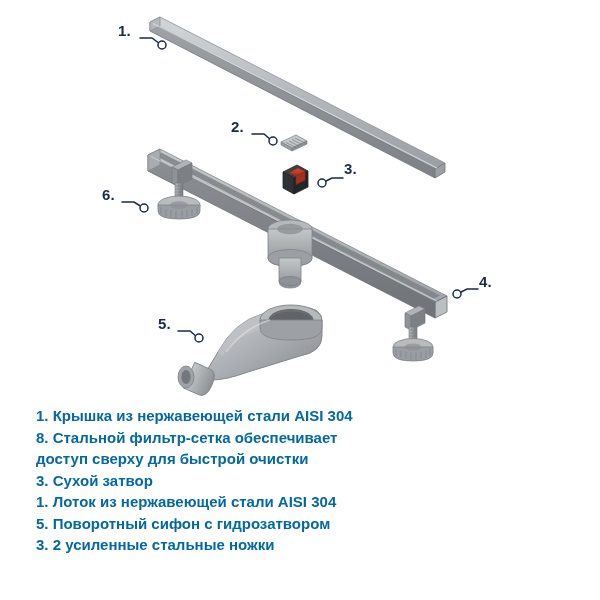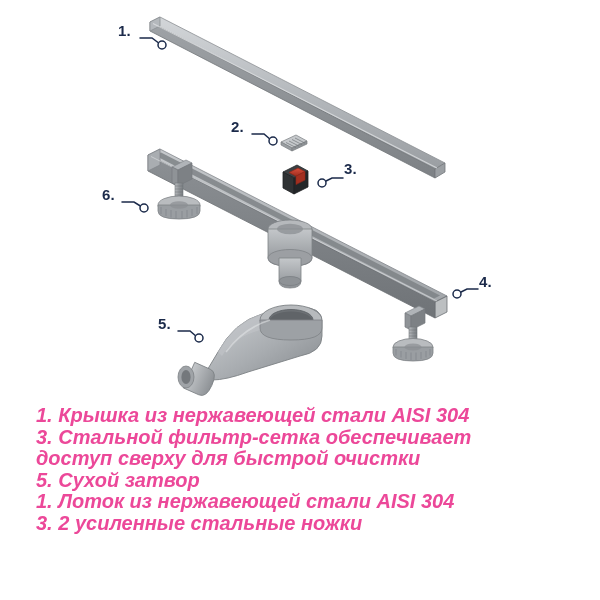--- a/index.html
+++ b/index.html
@@ -36,25 +36,24 @@
   }
   .legend {
     position: absolute;
     left: 36px;
     top: 405px;
     width: 540px;
   }
   .legend-item {
     font-family: "Liberation Sans", sans-serif;
     font-weight: bold;
-    font-size: 20px;
+    font-size: 15px;
     line-height: 21.5px;
-    color: #ec4899;
+    color: #0369a1;
     white-space: pre-line;
-    font-style: italic;
   }
 </style>
 </head>
 <body>
 
 <div id="stage">
 
   <svg class="diagram" viewBox="0 0 600 400">
     <defs>
       <linearGradient id="gradTopLong" x1="0" y1="0" x2="0" y2="1">
@@ -252,20 +251,21 @@
 
   <div class="callout-label" style="left:118px; top:22px;">1.</div>
   <div class="callout-label" style="left:231px; top:118px;">2.</div>
   <div class="callout-label" style="left:344px; top:160px;">3.</div>
   <div class="callout-label" style="left:479px; top:273px;">4.</div>
   <div class="callout-label" style="left:158px; top:315px;">5.</div>
   <div class="callout-label" style="left:102px; top:186px;">6.</div>
 
   <div class="legend">
     <div class="legend-item">1. Крышка из нержавеющей стали AISI 304</div>
-    <div class="legend-item">3. Стальной фильтр-сетка обеспечивает
+    <div class="legend-item">8. Стальной фильтр-сетка обеспечивает
 доступ сверху для быстрой очистки</div>
-    <div class="legend-item">5. Сухой затвор</div>
+    <div class="legend-item">3. Сухой затвор</div>
     <div class="legend-item">1. Лоток из нержавеющей стали AISI 304</div>
+    <div class="legend-item">5. Поворотный сифон с гидрозатвором</div>
     <div class="legend-item">3. 2 усиленные стальные ножки</div>
   </div>
 
 </div>
 
 </body></html>

